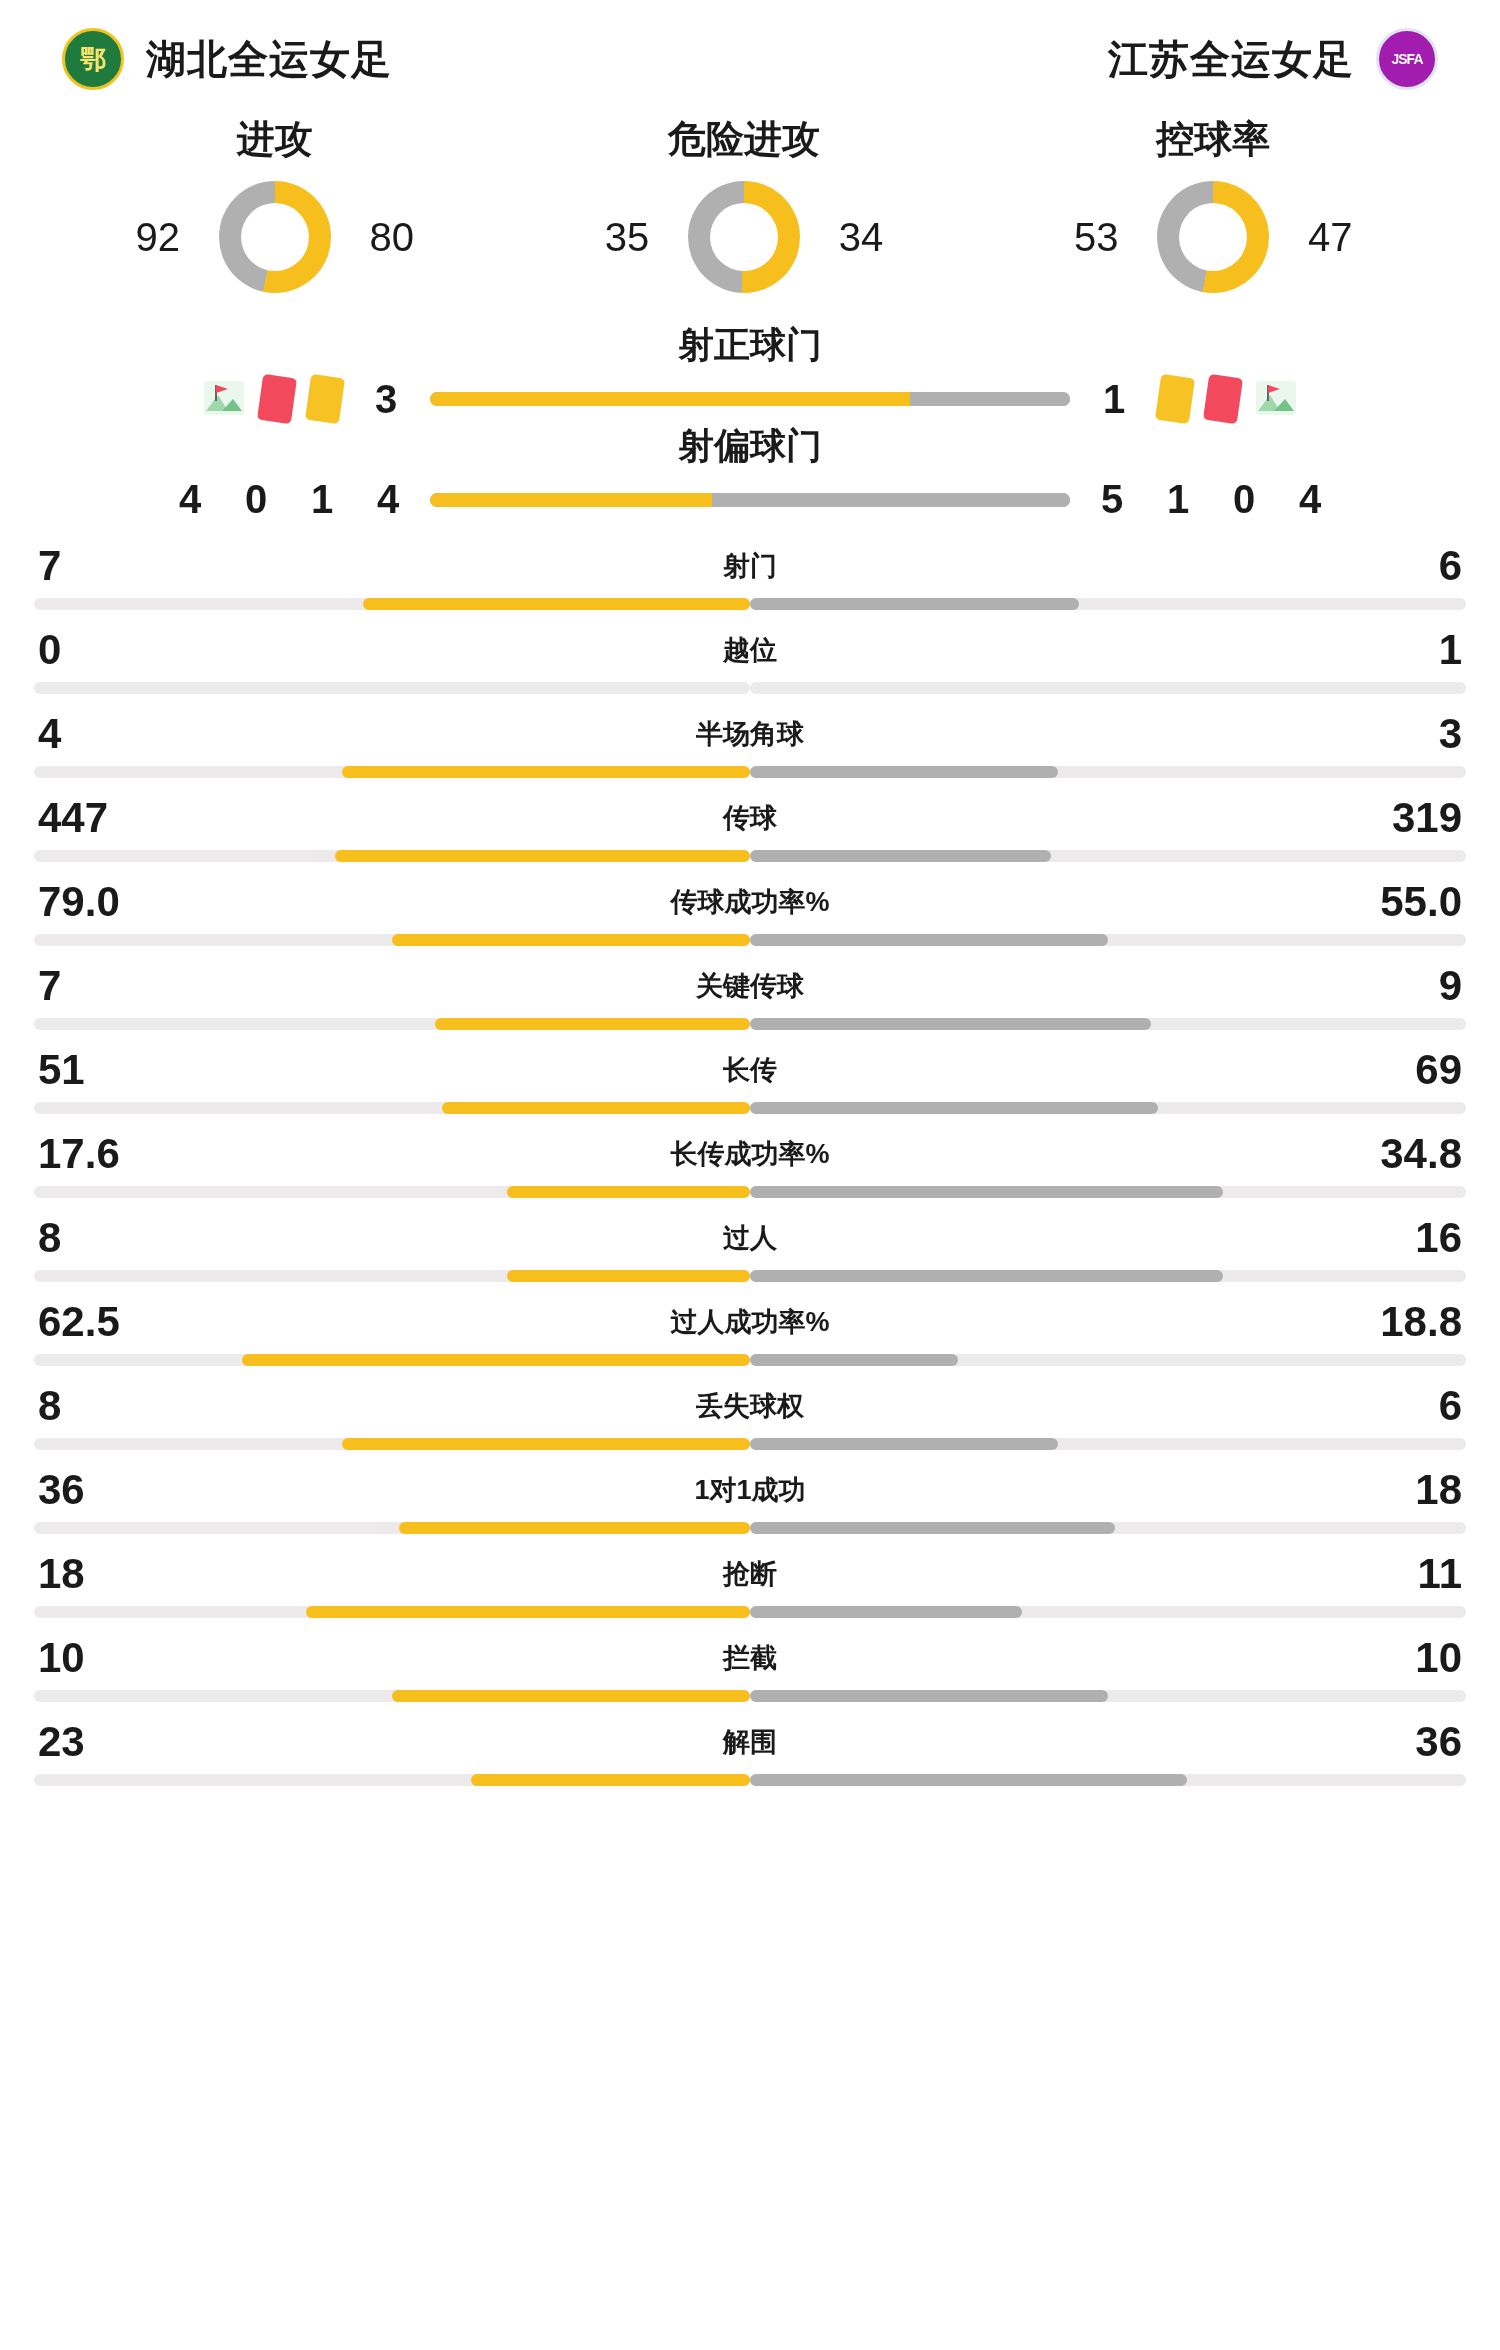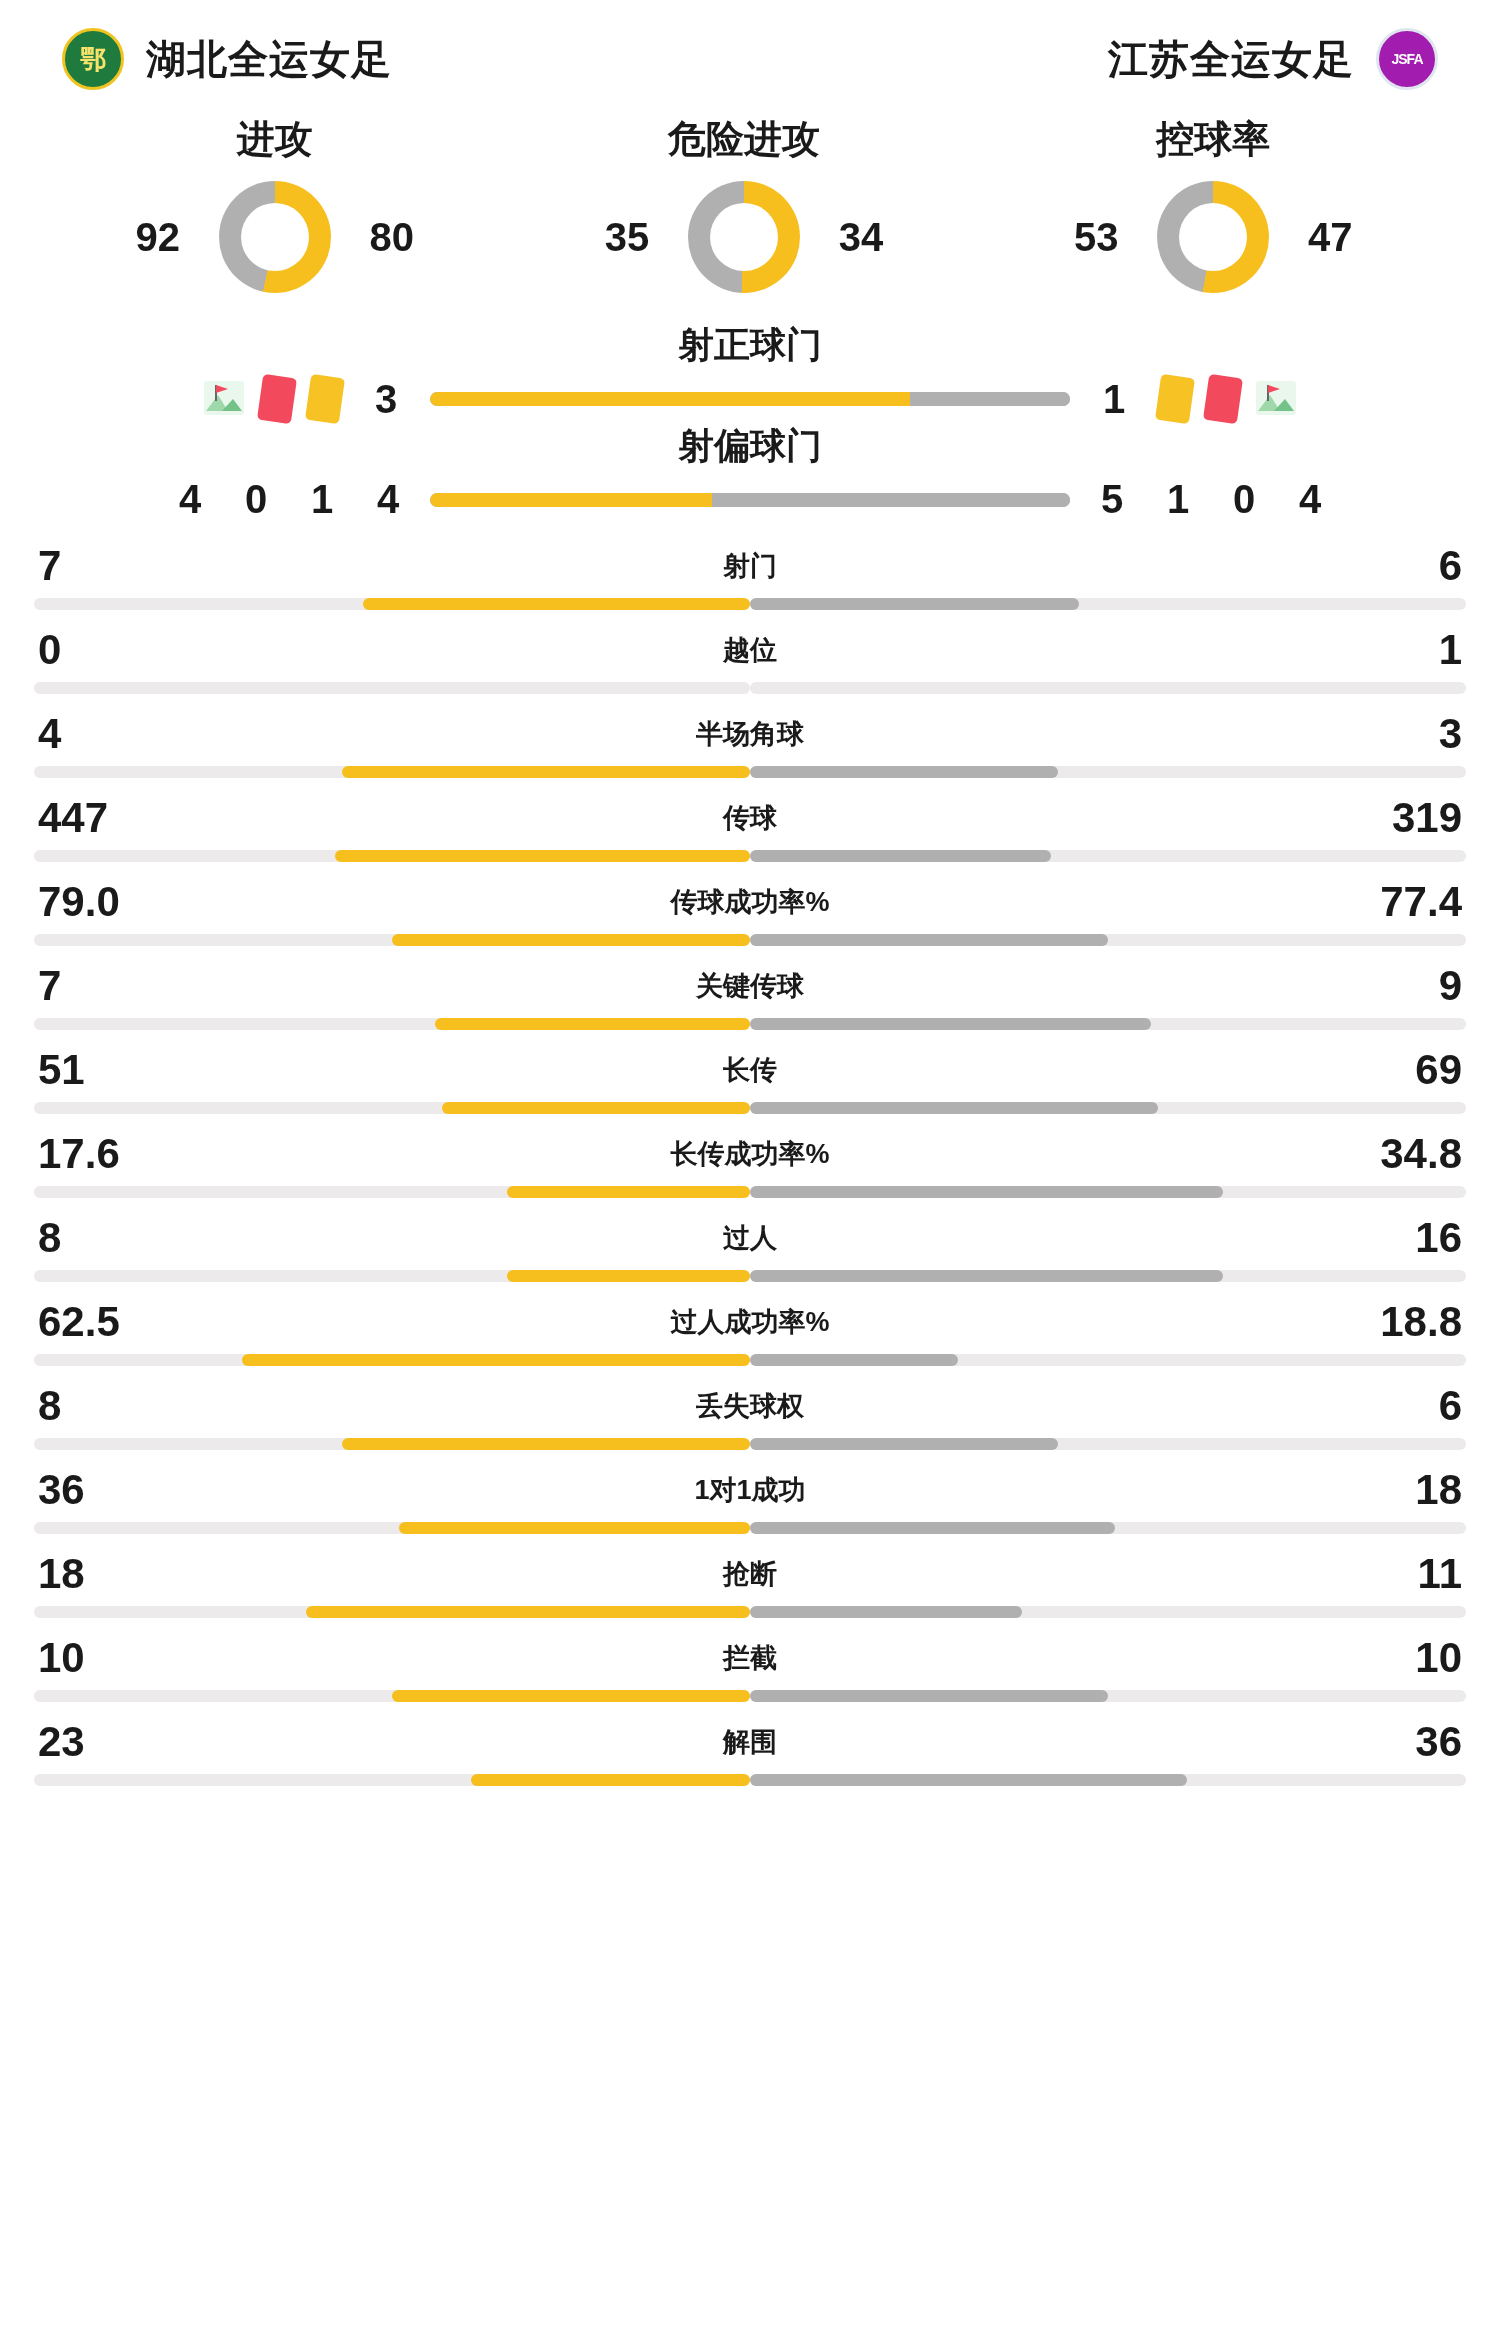--- a/index.html
+++ b/index.html
@@ -40,21 +40,21 @@
   
   .donut-row {
     display: flex;
     justify-content: space-around;
     align-items: flex-start;
     padding: 6px 52px 10px 40px;
   }
   .donut-block { display: flex; flex-direction: column; align-items: center; width: 33%; }
   .donut-title { font-size: 38px; font-weight: 700; margin-bottom: 16px; }
   .donut-line { display: flex; align-items: center; gap: 26px; }
-  .donut-val { font-size: 40px; font-weight: 700; min-width: 70px; text-align: center; }
+  .donut-val { font-size: 40px; font-weight: 400; min-width: 70px; text-align: center; }
   .donut {
     width: 112px; height: 112px; border-radius: 50%;
     position: relative;
   }
   .donut::after {
     content: "";
     position: absolute; inset: 22px;
     background: #ffffff; border-radius: 50%;
   }
 
@@ -298,21 +298,21 @@
           <div class="bar-track">
             <div class="bar-fill-right" style="width: 42%;"></div>
           </div>
         </div>
       </div>
     </div>
     <div class="stat-row">
       <div class="stat-top">
         <div class="stat-val">79.0</div>
         <div class="stat-label">传球成功率%</div>
-        <div class="stat-val right">77.4</div>
+        <div class="stat-val right">55.0</div>
       </div>
       <div class="stat-bars">
         <div class="bar-half left">
           <div class="bar-track">
             <div class="bar-fill-left" style="width: 50%;"></div>
           </div>
         </div>
         <div class="bar-half right">
           <div class="bar-track">
             <div class="bar-fill-right" style="width: 50%;"></div>

